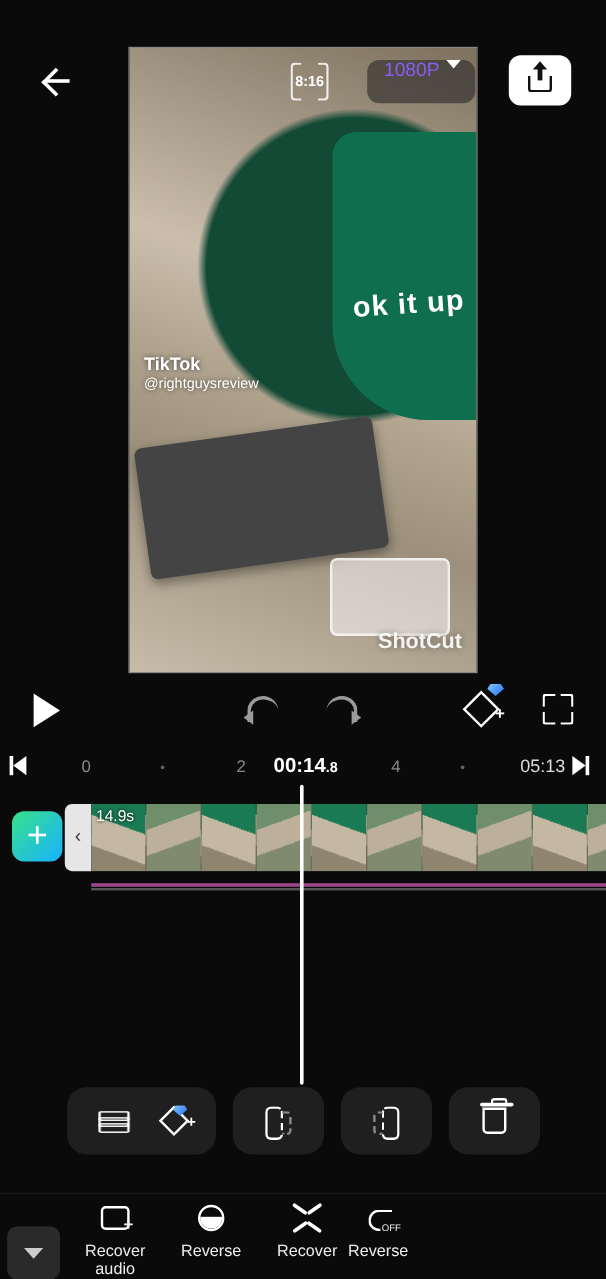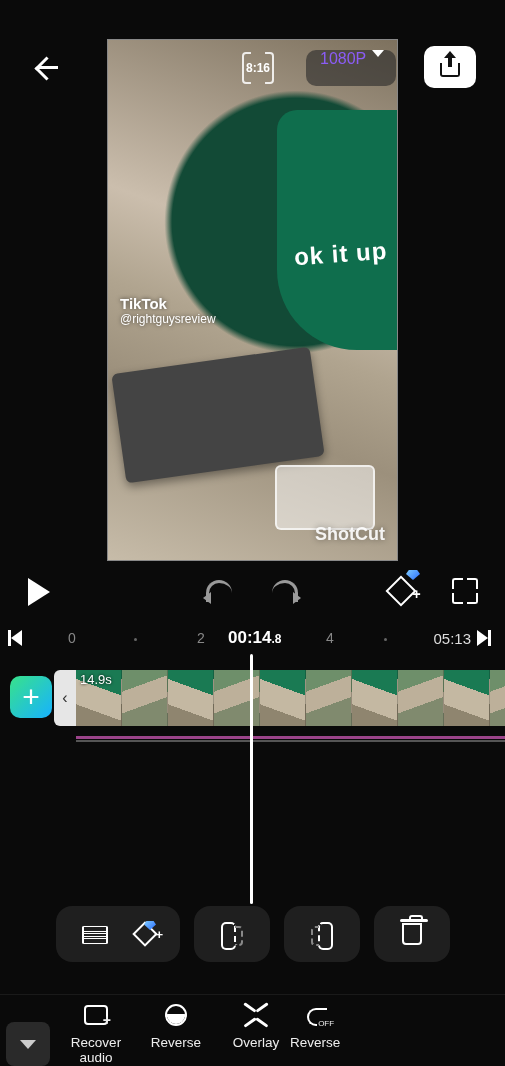--- a/index.html
+++ b/index.html
@@ -309,21 +309,21 @@
       <div class="tool">
         <div class="ico">
             <div class="ico-opacity"></div>
           </div>
         <span>Reverse</span>
       </div>
       <div class="tool">
         <div class="ico">
             <div class="ico-overlay"><span></span></div>
           </div>
-        <span>Overlay</span>
+        <span>Recover</span>
       </div>
       <div class="tool narrow">
         <div class="ico">
             <div class="ico-rev"></div>
           </div>
         <span style="margin-left:-6px">Reverse</span>
       </div>
     </div>
   </div>
 

